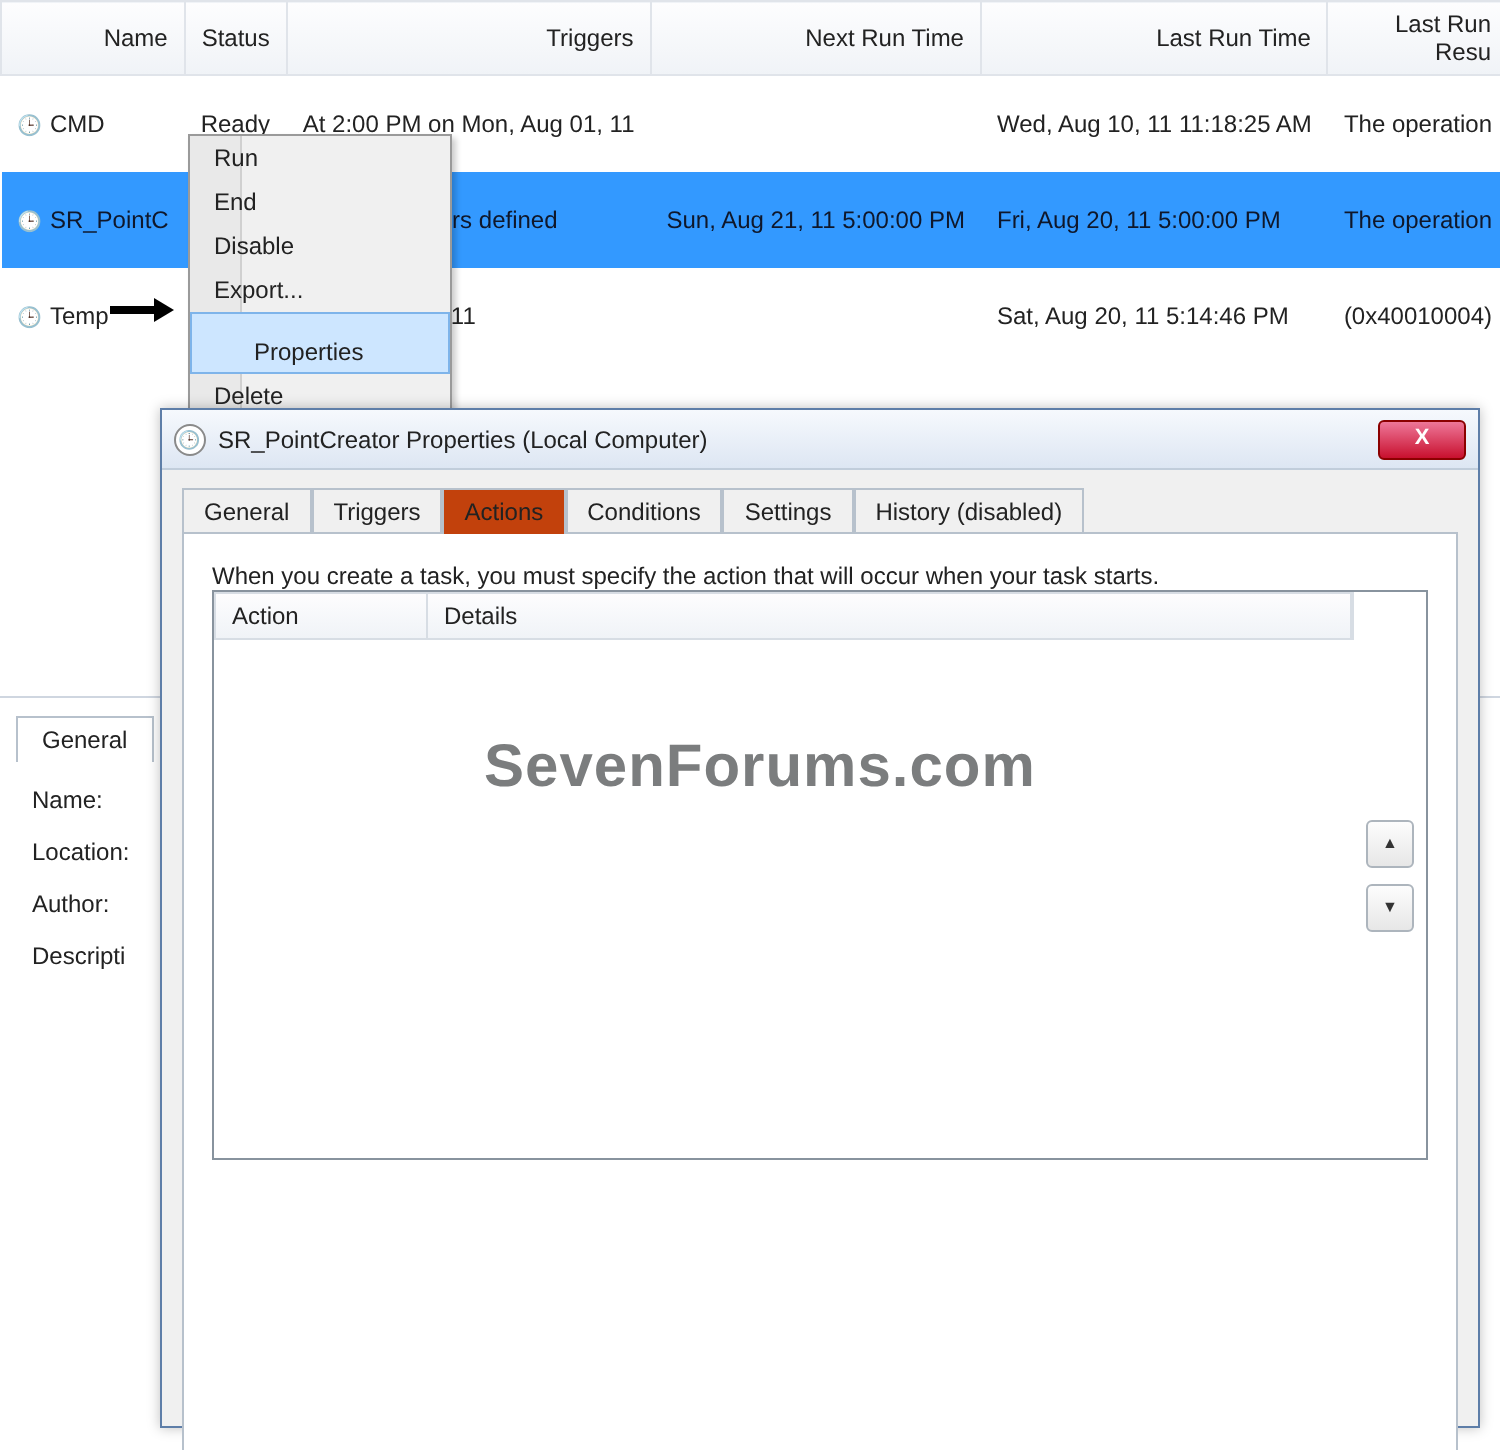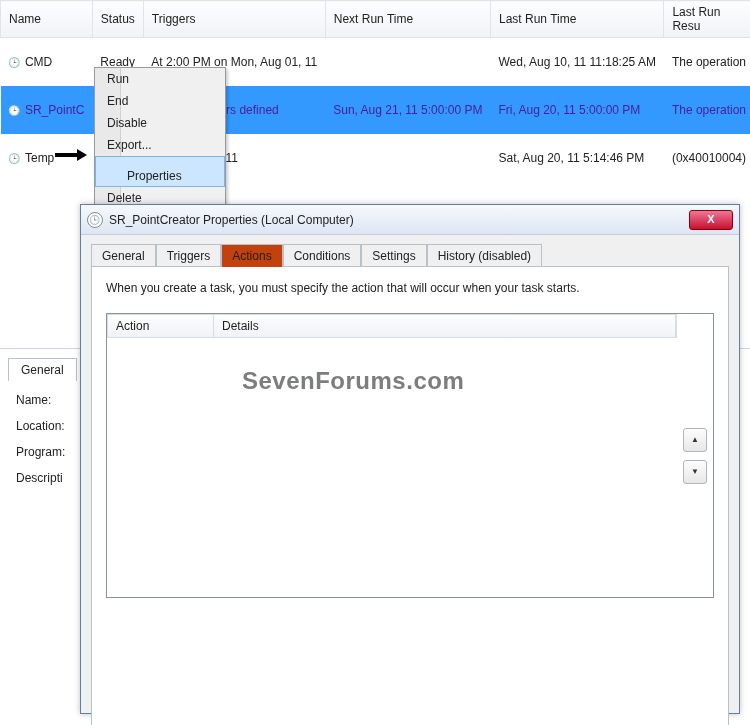--- a/index.html
+++ b/index.html
@@ -1,20 +1,20 @@
 <!DOCTYPE html>
 <html><head>
 <meta charset="utf-8">
 <style>
 *{box-sizing:border-box;margin:0;padding:0;font-family:"Segoe UI",Tahoma,sans-serif;font-size:12px;color:#222}
 body{background:#fff;width:750px;height:725px;position:relative;overflow:hidden}
 .grid{position:absolute;left:0;top:0;width:750px;border-collapse:collapse}
-.grid th{background:linear-gradient(#fdfdfe,#f0f3f7);border:1px solid #e0e4ea;text-align:left;font-weight:400;padding:4px 8px;user-select:none}
+.grid th{background:linear-gradient(#fdfdfe,#f0f3f7);border:1px solid #e0e4ea;text-align:right;font-weight:400;padding:4px 8px;user-select:none}
 .grid td{padding:17px 8px;white-space:nowrap}
-.row-sel td{background:#3399ff;color:#4c1d95}
+.row-sel td{background:#3399ff;color:#0f172a}
 .task-ico::before{content:"\1F552";font-size:10px;margin-right:4px;color:#5e7ea8}
 .row-sel .task-ico::before{color:#fff}
 .ctx{position:absolute;left:94px;top:67px;width:132px;background:#f0f0f0;border:1px solid #9a9a9a;box-shadow:2px 2px 3px rgba(0,0,0,.2)}
 .ctx .bar{position:absolute;left:0;top:0;bottom:0;width:26px;background:#e9e9e9;border-right:1px solid #d0d0d0}
 .ctx .mi{position:relative;padding:4px 10px 4px 12px;z-index:1}
 .ctx .mi.hov{background:#cde6ff;border:1px solid #7eb4ea;padding:12px 9px 3px 31px}
 .arrow{position:absolute;left:55px;top:149px;width:32px;height:12px}
 .arrow::before{content:"";position:absolute;left:0;top:4px;width:22px;height:4px;background:#000}
 .arrow::after{content:"";position:absolute;right:0;top:0;border-left:10px solid #000;border-top:6px solid transparent;border-bottom:6px solid transparent}
 
@@ -26,32 +26,32 @@
 .dlg{position:absolute;left:80px;top:204px;width:660px;height:510px;background:#f0f0f0;border:1px solid #5e7ea8;box-shadow:0 0 6px rgba(0,0,0,.25)}
 .titlebar{height:30px;background:linear-gradient(#f6f9fd,#dde6f3);border-bottom:1px solid #c1cddb;display:flex;align-items:center;padding:0 6px}
 .titlebar .ico{width:16px;height:16px;border-radius:50%;border:1px solid #8a8a8a;background:#fff;margin-right:6px;display:flex;align-items:center;justify-content:center;font-size:9px;color:#555}
 .closebtn{margin-left:auto;width:44px;height:20px;background:linear-gradient(#e79,#c8102e);border:1px solid #8b0000;border-radius:3px;color:#fff;text-align:center;line-height:17px;font-weight:bold;font-size:11px}
 .tabs{display:flex;padding:8px 10px 0 10px;gap:0}
 .tab{border:1px solid #b7c1cc;border-bottom:none;padding:4px 10px;background:#f0f0f0;position:relative;top:1px}
 .tab.act{background:#c2410c;z-index:2}
 .tabbody{margin:0 10px 10px 10px;background:#fff;border:1px solid #b7c1cc;padding:14px;height:557px;position:relative}
 .listhdr{display:flex;background:linear-gradient(#fdfdfe,#f0f3f7);border:1px solid #d7dde4}
 .listhdr div{border-right:1px solid #d7dde4}
-.listbox{border:1px solid #88939e;height:285px;display:flex;margin-top:18px}
+.listbox{border:1px solid #88939e;height:285px;display:flex;}
 .listmain{flex:1}
 .lc1{width:106px;padding:4px 8px}
 .lc2{flex:1;padding:4px 8px}
 .litem{display:flex}
 .litem .lc1,.litem .lc2{padding:5px 8px}
 .sidebtns{width:36px;display:flex;flex-direction:column;align-items:center;justify-content:center;gap:8px;padding:4px}
 .sbtn{width:24px;height:24px;border:1px solid #adb5bd;background:linear-gradient(#fdfdfd,#e7e7e7);border-radius:3px;text-align:center;line-height:22px;font-size:8px;color:#333}
 .btnrow{position:absolute;left:14px;bottom:14px;display:flex;gap:10px}
 .btn{min-width:72px;height:24px;border:1px solid #8a97a6;background:linear-gradient(#fefefe,#e6e9ed);border-radius:3px;padding:0 14px;line-height:22px;text-align:center}
 .btn.primary{border-color:#2a7ecb;box-shadow:0 0 0 1px #7eb4ea inset}
-.wm{position:absolute;left:150px;top:100px;font-size:24px;font-weight:600;color:#7b7d7e;letter-spacing:.5px}
+.wm{position:absolute;left:150px;top:100px;font-size:30px;font-weight:600;color:#7b7d7e;letter-spacing:.5px}
 </style>
 </head>
 <body>
 
 <table class="grid">
  <thead>
       <tr>
   <th style="width:96px">Name</th>
   <th style="width:46px">Status</th>
   <th style="width:190px">Triggers</th>
@@ -101,21 +101,21 @@
 </div>
 <div class="arrow"></div>
 
 <div class="panel">
  <div class="vtabs">
   <div class="vtab">General</div>
  </div>
  <div style="position:absolute;left:8px;top:38px">
   <div class="vl">Name:</div>
   <div class="vl">Location:</div>
-  <div class="vl">Program:</div>
+  <div class="vl">Author:</div>
   <div class="vl">Descripti</div>
  </div>
 </div>
 
 <div class="dlg">
  <div class="titlebar">
   <span class="ico">🕒</span>
   <span>SR_PointCreator Properties (Local Computer)</span>
   <div class="closebtn">X</div>
  </div>

